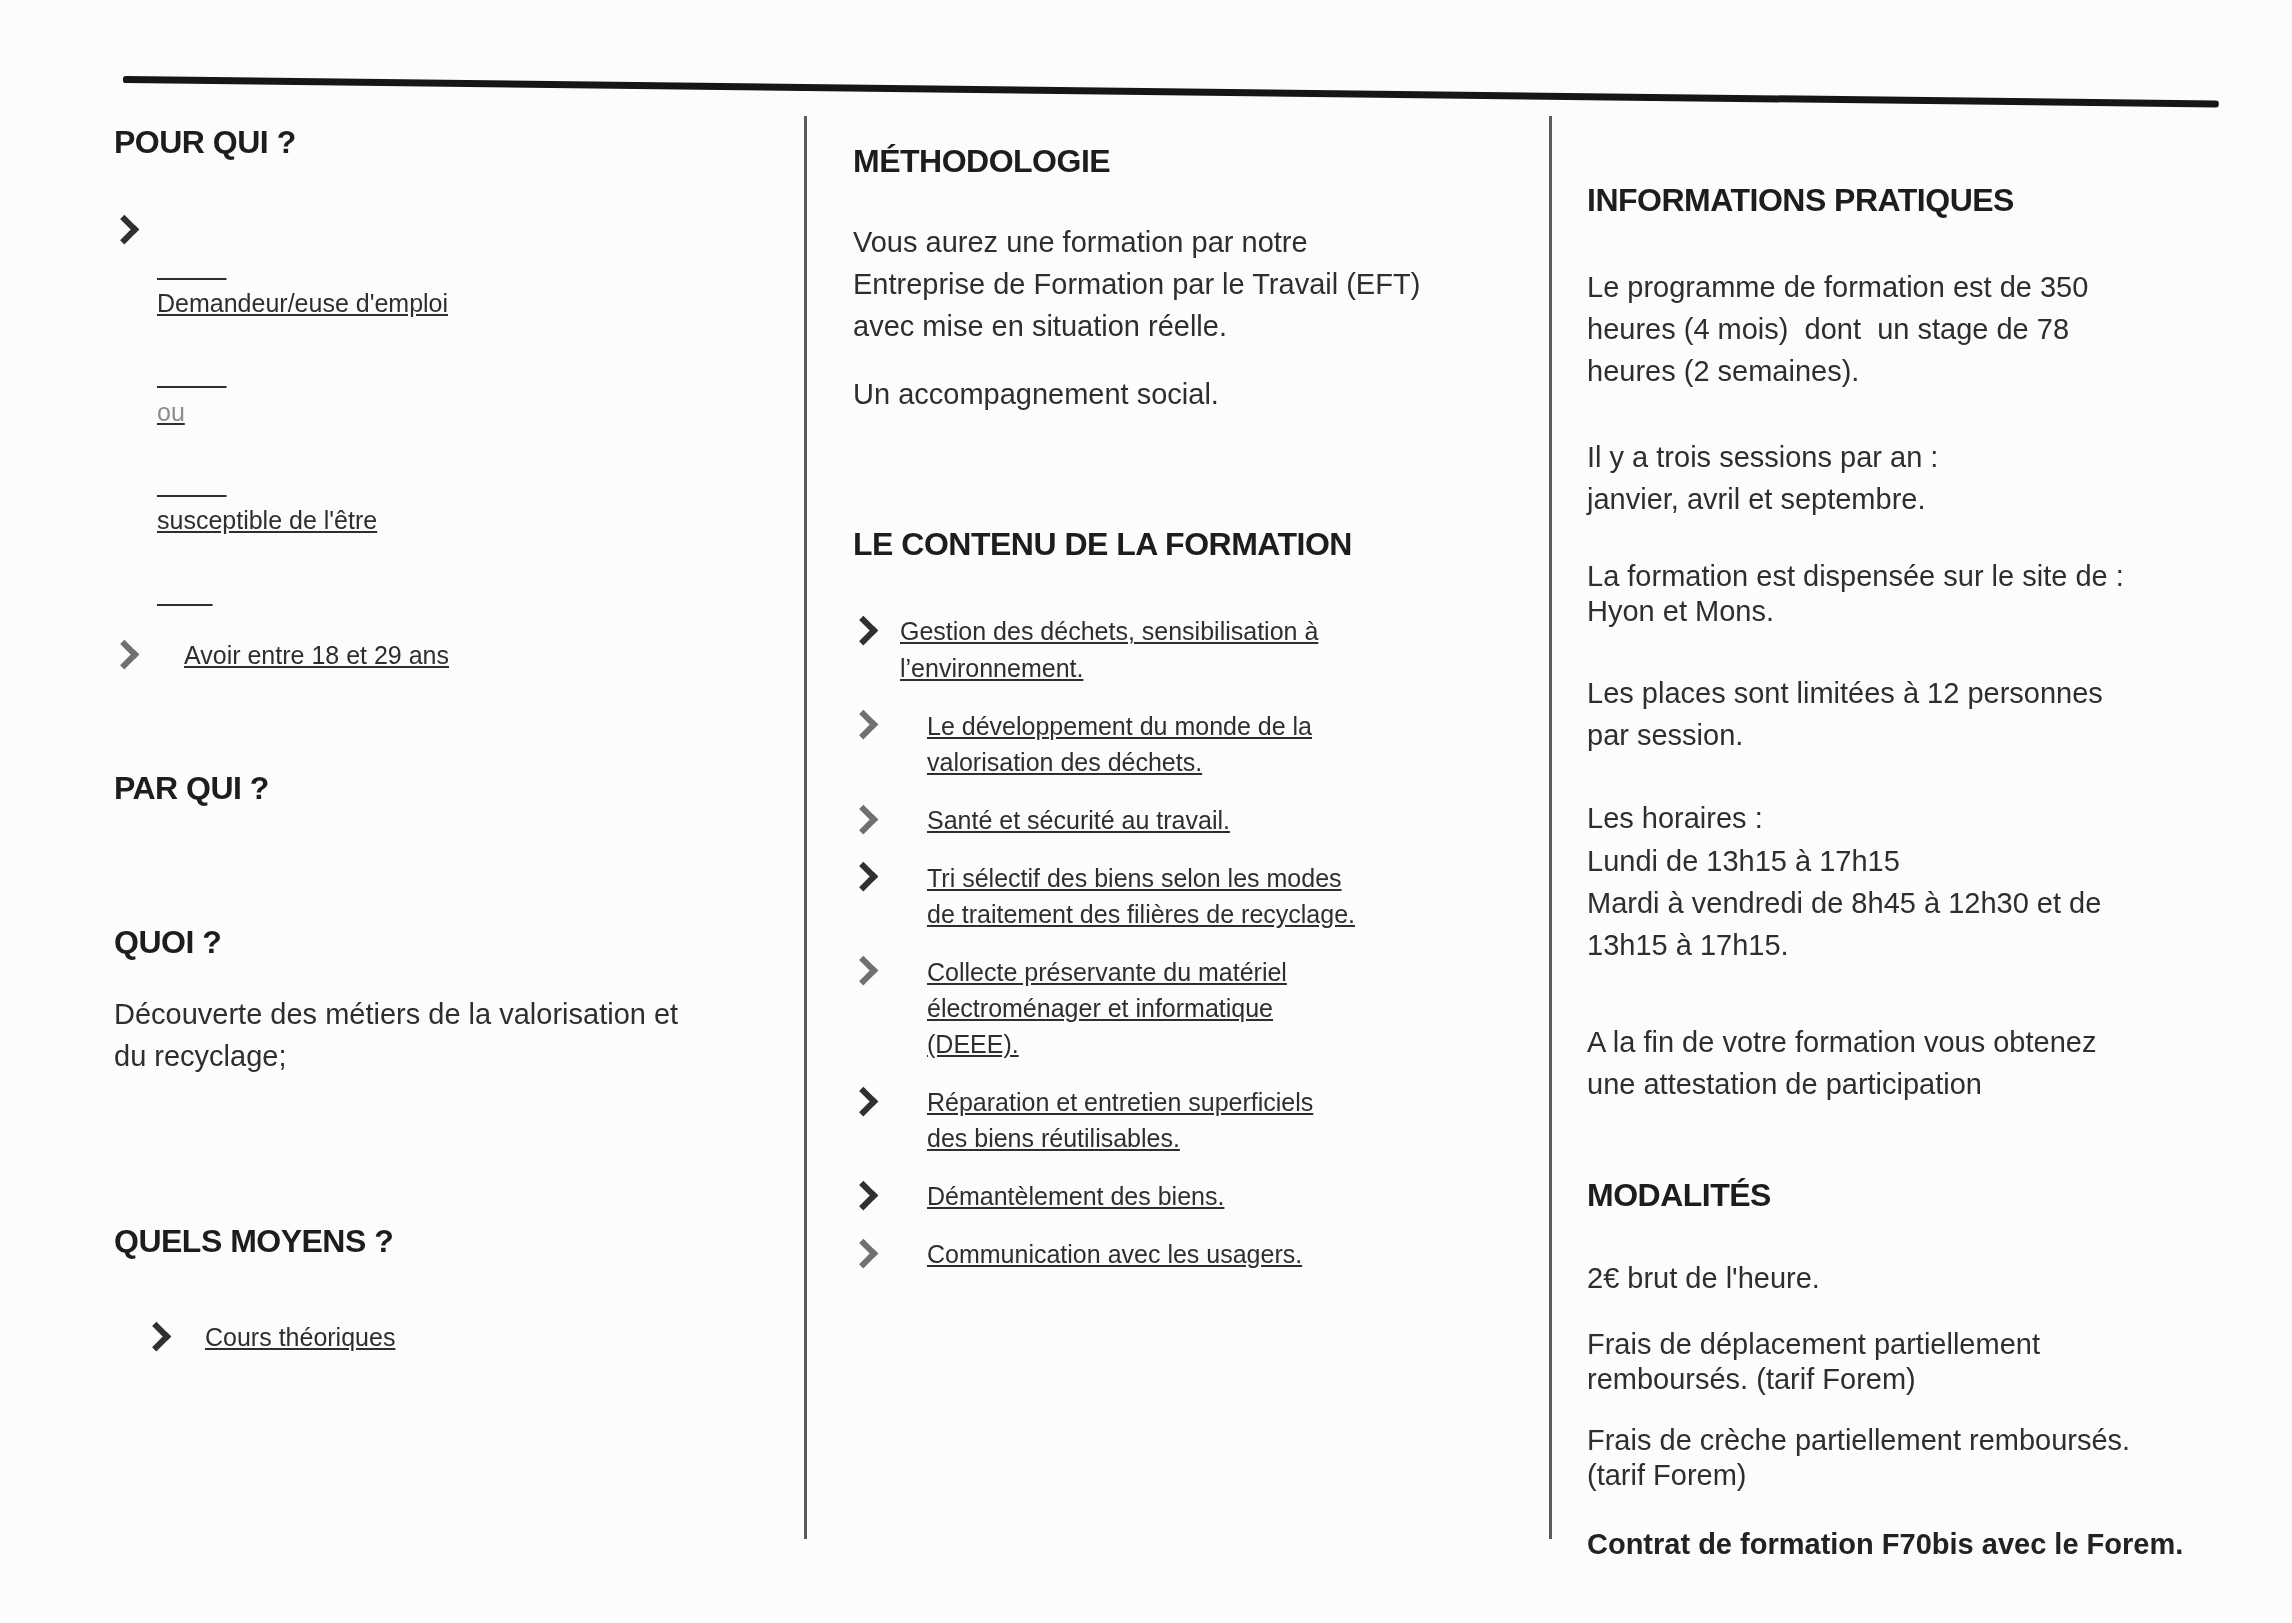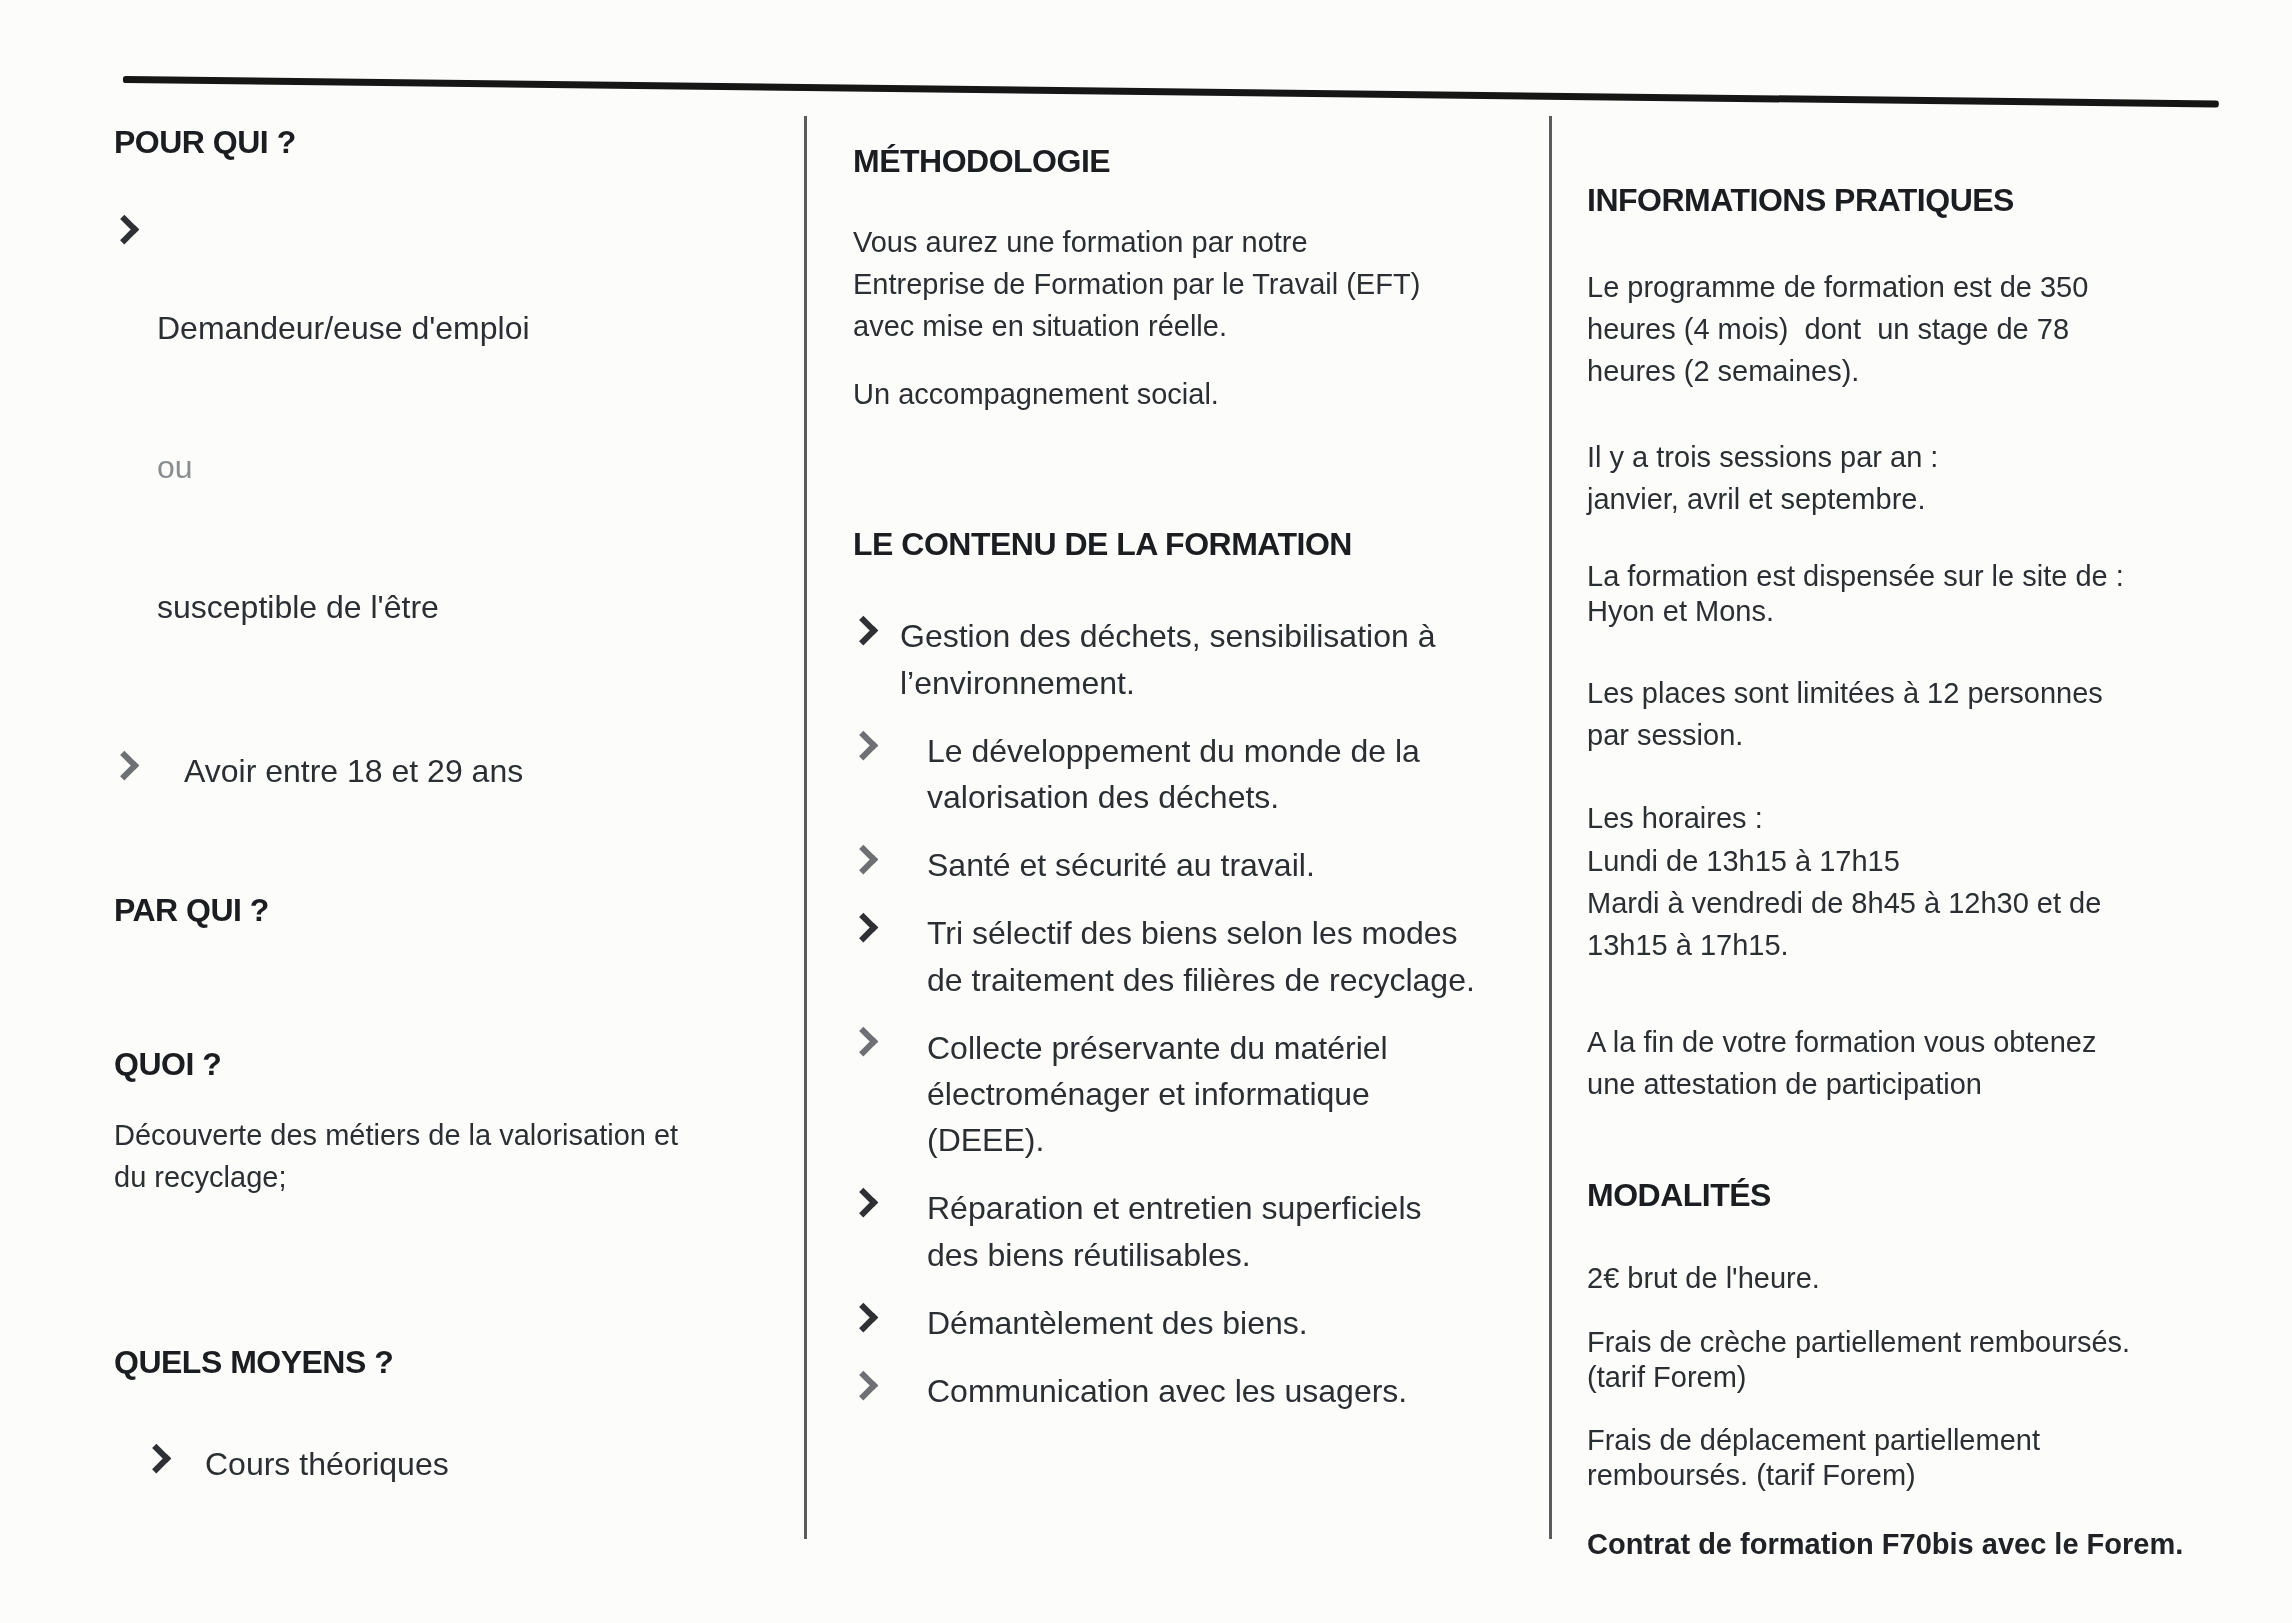--- a/index.html
+++ b/index.html
@@ -40,21 +40,21 @@
   .qm{padding-left:32px;}
   .chev-box{flex:0 0 43px;padding-top:6.9px;}
   .qm .chev-box{flex:0 0 59px;}
   .col2 .chev-box{flex:0 0 47px;}
   .chev{
     display:inline-block;width:14.7px;height:14.7px;
     border-top:6.9px solid #2e3033;border-right:6.9px solid #2e3033;
     transform:rotate(45deg);
   }
   .chev.gray{border-color:#6e7073;}
-  .bullet-text{font-size:32px;line-height:1.45;white-space:pre-wrap;}
+  .bullet-text{font-size:25px;line-height:1.45;white-space:pre-wrap;text-decoration:underline;}
   .muted{color:#8a8d90;}
   
   .col1 .bullets.first{margin-top:51px;}
   .col1 h2.h-par-qui{margin-top:96px;}
   .col1 .para.p-par-qui{margin-top:31px;}
   .col1 h2.h-quoi{margin-top:116px;}
   .col1 .para.p-quoi{margin-top:31px;}
   .col1 h2.h-qm{margin-top:145px;}
   .col1 .bullets.qm{margin-top:59px;}
   .col2 .para.p-m1{margin-top:41px;}
@@ -167,19 +167,19 @@
     <p class="para p-i1">Le programme de formation est de 350<br>heures (4 mois)  dont  un stage de 78<br>heures (2 semaines).</p>
     <p class="para p-i2">Il y a trois sessions par an :<br>janvier, avril et septembre.</p>
     <p class="para p-i3 tight">La formation est dispensée sur le site de :<br>Hyon et Mons.</p>
     <p class="para p-i4">Les places sont limitées à 12 personnes<br>par session.</p>
     <p class="para p-i5">Les horaires :<br>Lundi de 13h15 à 17h15<br>Mardi à vendredi de 8h45 à 12h30 et de<br>13h15 à 17h15.</p>
     <p class="para p-i6">A la fin de votre formation vous obtenez<br>une attestation de participation</p>
 
     <h2 class="h-mod">MODALITÉS</h2>
 
     <p class="para p-mo1">2€ brut de l'heure.</p>
+    <p class="para p-mo2 tight">Frais de déplacement partiellement<br>remboursés. (tarif Forem)</p>
     <p class="para p-mo3 tight">Frais de crèche partiellement remboursés.<br>(tarif Forem)</p>
-    <p class="para p-mo2 tight">Frais de déplacement partiellement<br>remboursés. (tarif Forem)</p>
     <p class="para p-contrat bold">Contrat de formation F70bis avec le Forem.</p>
   </section>
 
 </div>
 
 
 </body></html>

